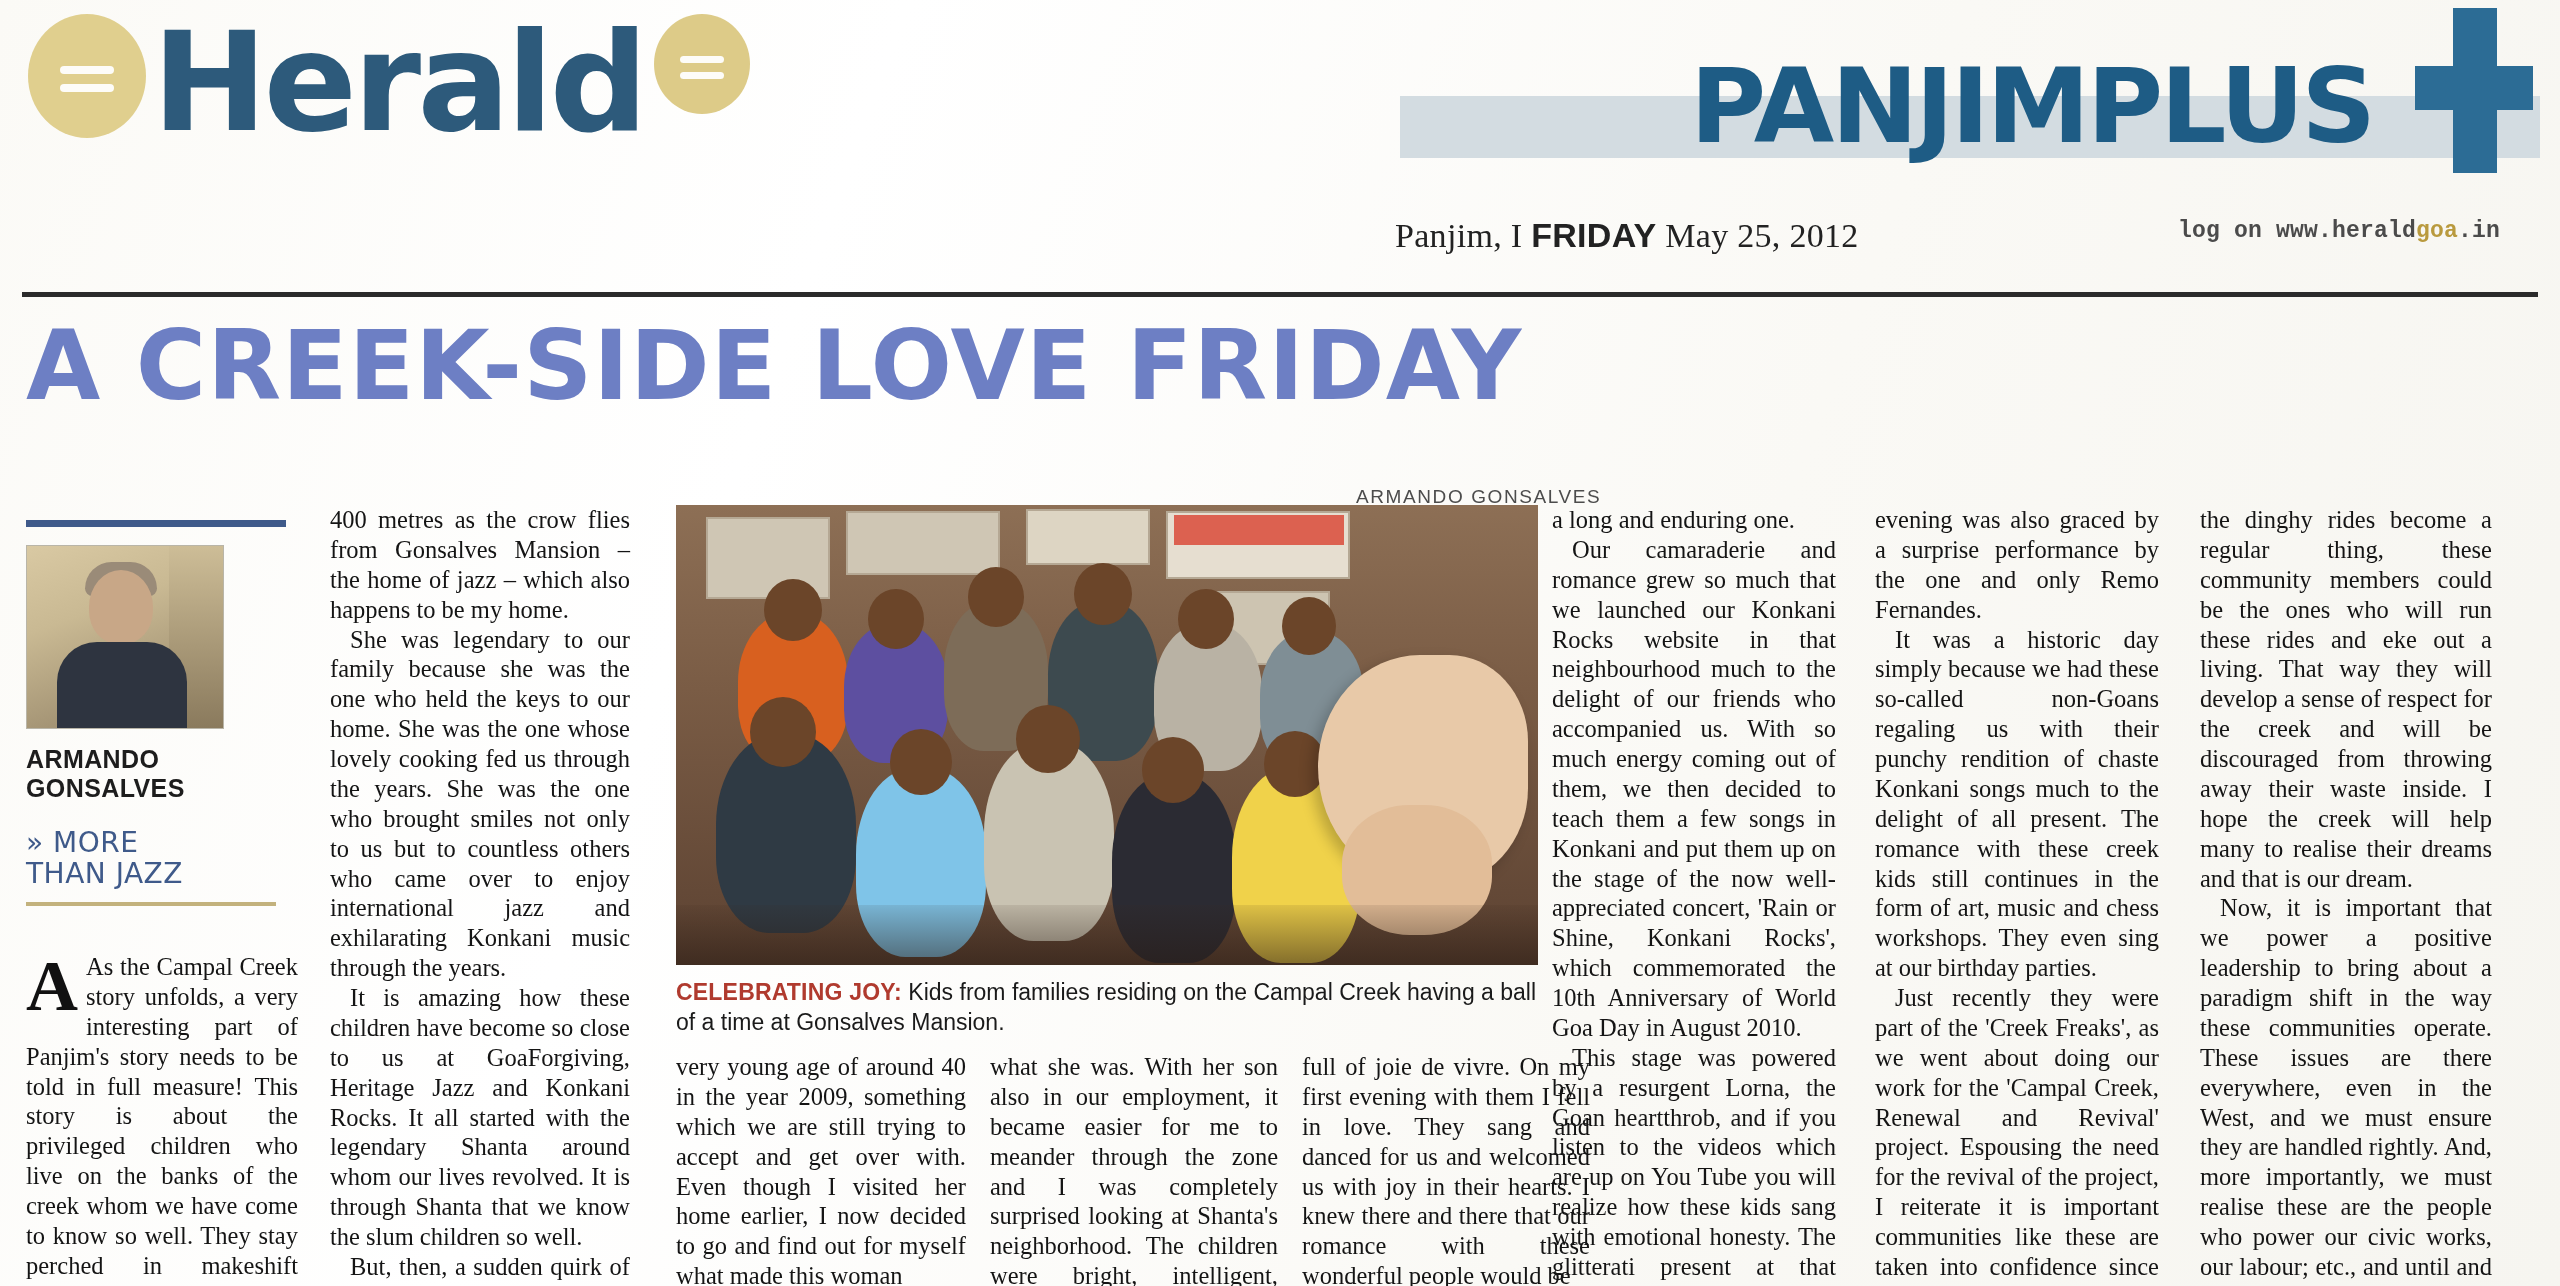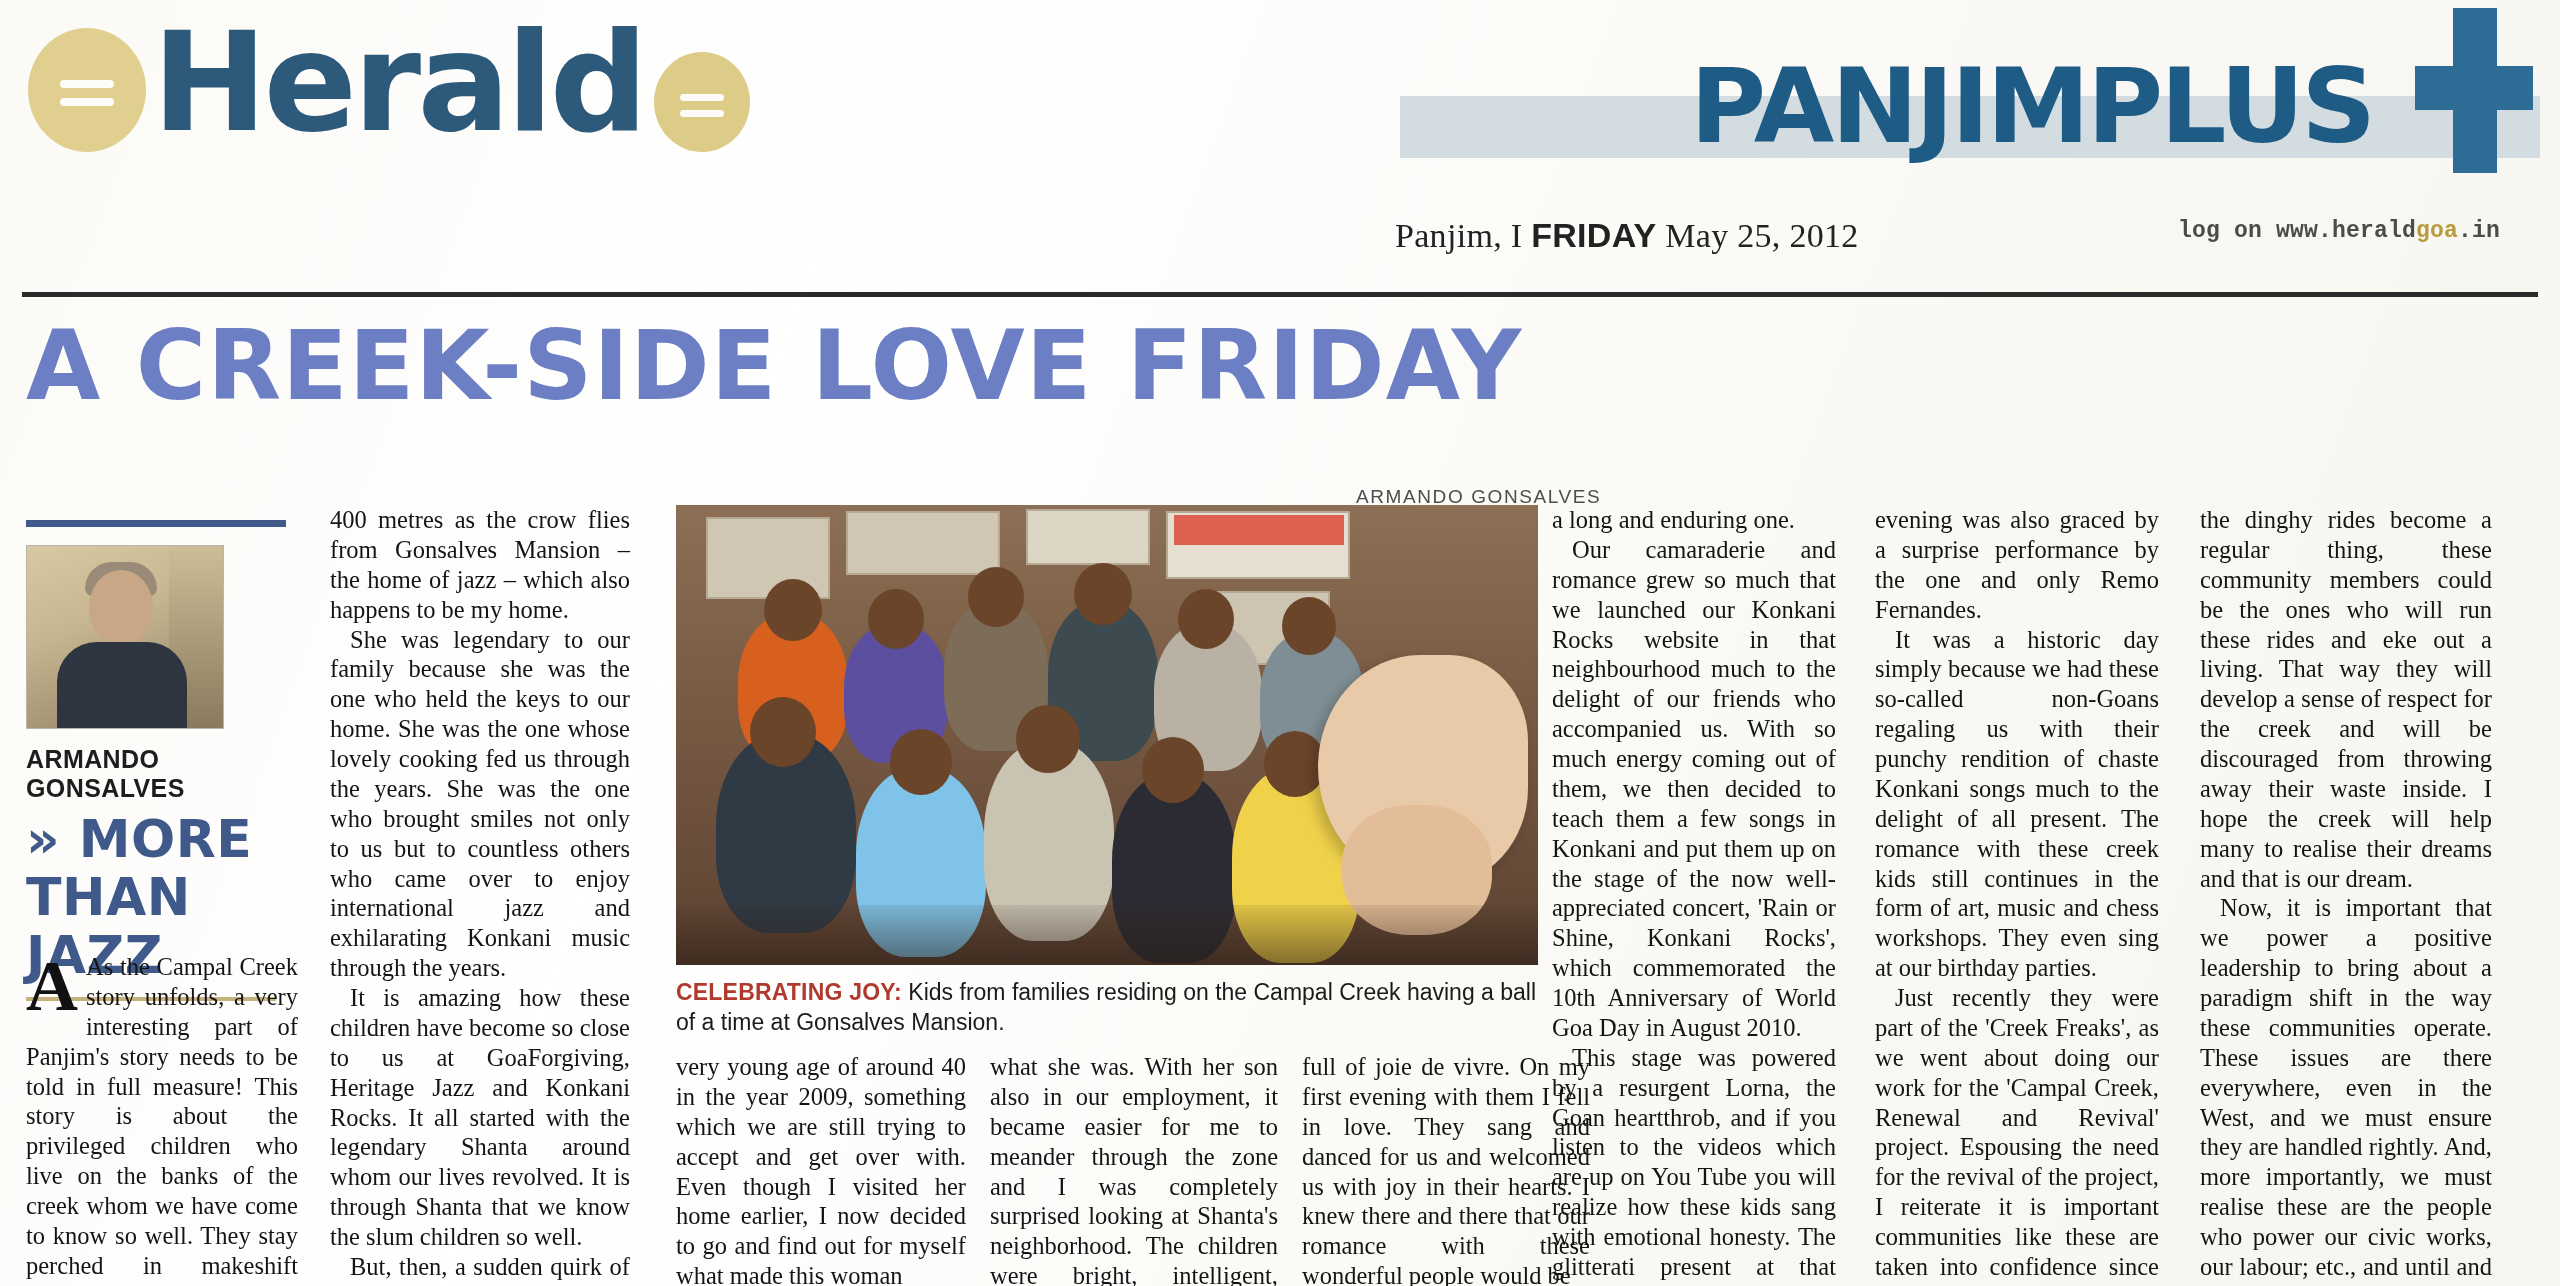--- a/index.html
+++ b/index.html
@@ -27,21 +27,21 @@
     position: absolute;
     left: 0; top: 0;
     width: 2560px;
     height: 300px;
   }
   .herald-wrap {
     position: absolute;
     left: 28px;
     top: 14px;
     display: flex;
-    align-items: flex-end;
+    align-items: flex-start;
   }
   .coin {
     width: 118px;
     height: 124px;
     border-radius: 50%;
     background: #e0cf8e;
     position: relative;
     display: inline-block;
   }
   .coin::before, .coin::after {
@@ -219,24 +219,24 @@
   }
   .byline-name {
     margin-top: 16px;
     font-family: "Liberation Sans", sans-serif;
     font-weight: bold;
     font-size: 25px;
     letter-spacing: 0.4px;
     color: #1d1d1d;
   }
   .byline-kicker {
-    margin-top: 7px;
+    margin-top: 24px;
     font-family: "DejaVu Sans", sans-serif;
-    font-weight: bold;
-    font-size: 52px;
+    font-weight: normal;
+    font-size: 28px;
     line-height: 1.12;
     color: #3f5a8a;
     letter-spacing: 0.5px;
   }
   .byline-underline {
     margin-top: 12px;
     width: 250px;
     height: 4px;
     background: #c3b27d;
   }

